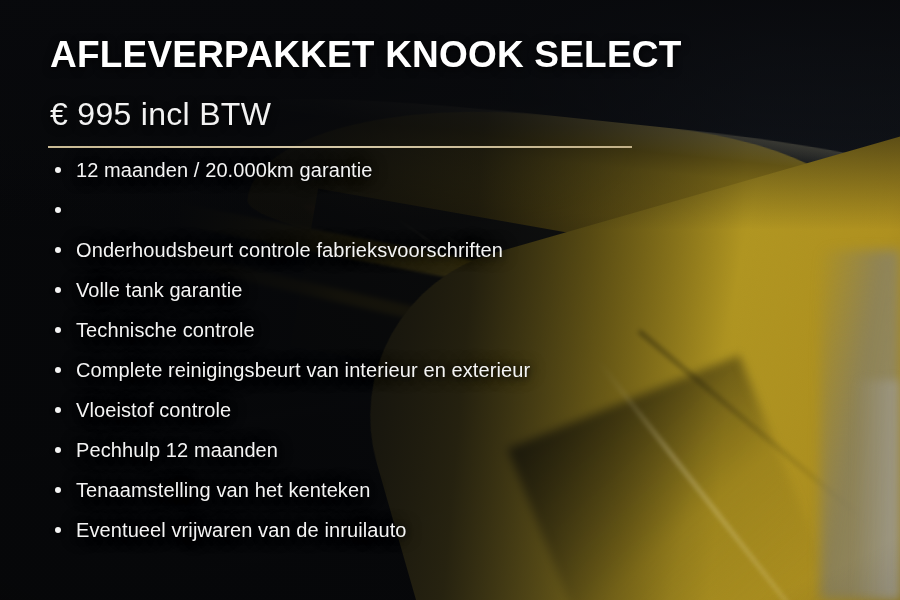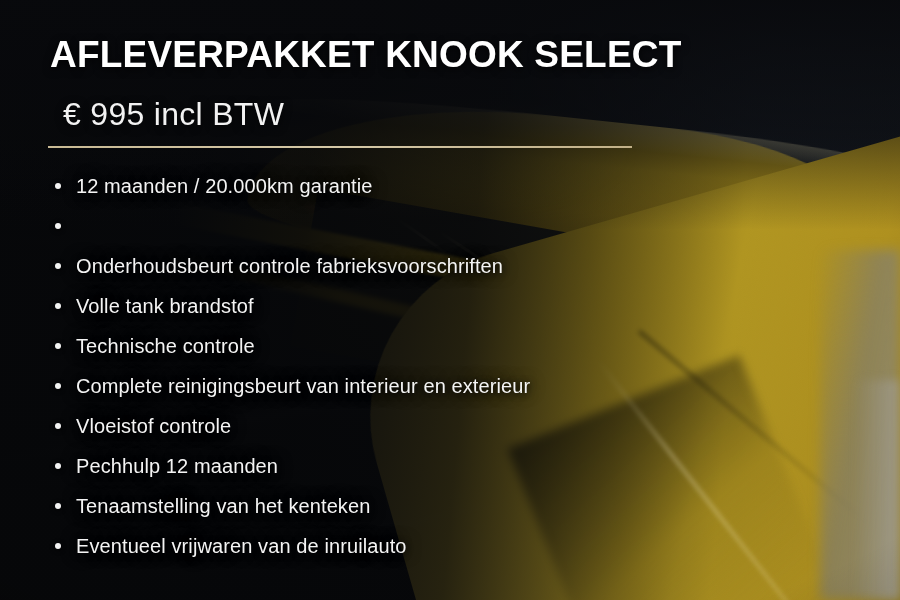--- a/index.html
+++ b/index.html
@@ -161,33 +161,33 @@
   
   .content{position:absolute;inset:0;}
 
   .title{
     position:absolute;left:50px;top:34px;
     font-size:37px;font-weight:700;letter-spacing:.2px;
     color:#ffffff;white-space:nowrap;
     text-shadow:0 2px 9px rgba(0,0,0,.85);
   }
   .price{
-    position:absolute;left:63px;top:96px;
+    position:absolute;left:50px;top:96px;
     font-size:32px;font-weight:400;letter-spacing:.3px;
     color:#f2f2f2;white-space:nowrap;
     text-shadow:0 2px 9px rgba(0,0,0,.85);
   }
   .divider{
     position:absolute;left:48px;top:146px;
     width:584px;height:2px;
     background:linear-gradient(90deg,#d9c9a0,#e6d8b4 50%,#cdbb92);
     opacity:.92;
   }
 
-  .list{position:absolute;left:50px;top:166px;width:680px;}
+  .list{position:absolute;left:50px;top:150px;width:680px;}
   .item{
     position:relative;
     height:40px;
     display:flex;align-items:center;
     color:#f4f4f4;
     font-size:20px;font-weight:400;letter-spacing:.1px;
     text-shadow:0 1px 7px rgba(0,0,0,.9),0 0 16px rgba(0,0,0,.75);
     white-space:nowrap;
   }
   .dot{
@@ -261,21 +261,21 @@
         </div>
         <div class="item">
           <span class="dot"></span>
         </div>
         <div class="item">
           <span class="dot"></span>
           <span>Onderhoudsbeurt controle fabrieksvoorschriften</span>
         </div>
         <div class="item">
           <span class="dot"></span>
-          <span>Volle tank brandstof</span>
+          <span>Volle tank garantie</span>
         </div>
         <div class="item">
           <span class="dot"></span>
           <span>Technische controle</span>
         </div>
         <div class="item">
           <span class="dot"></span>
           <span>Complete reinigingsbeurt van interieur en exterieur</span>
         </div>
         <div class="item">

